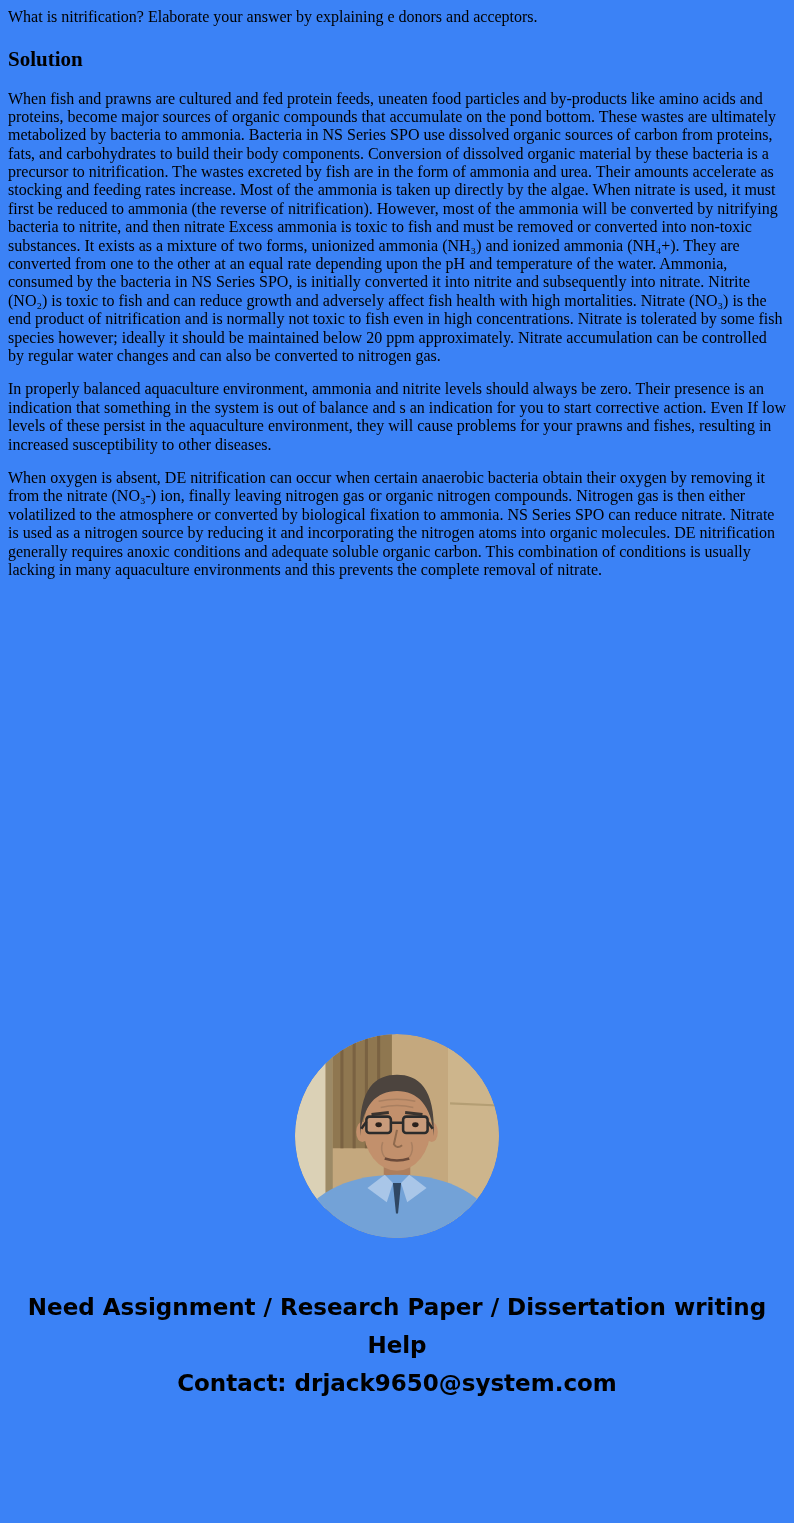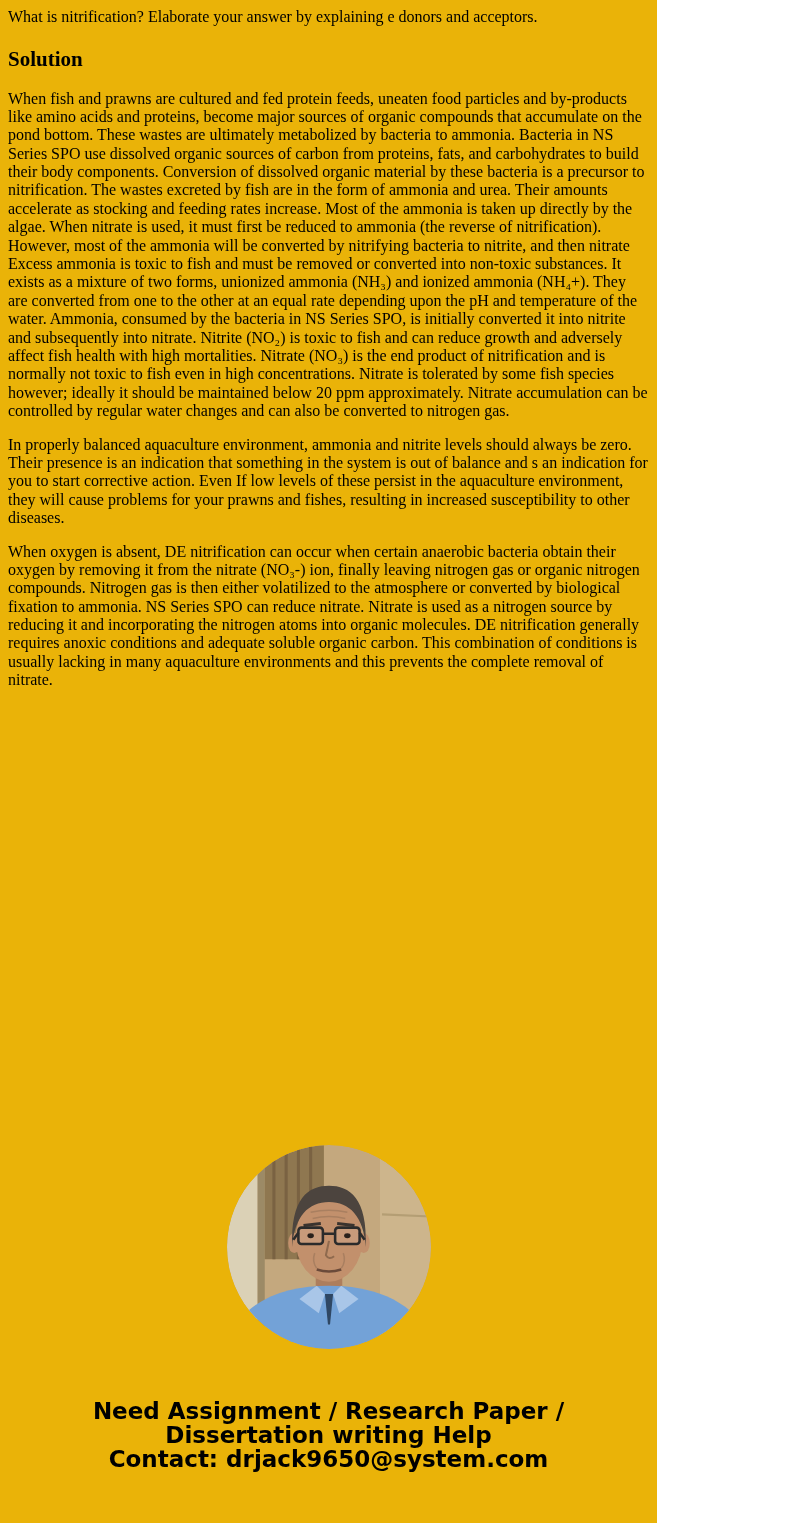--- a/index.html
+++ b/index.html
@@ -1,23 +1,23 @@
 <!DOCTYPE html>
 <html><head>
 <meta charset="utf-8">
 <style>
   * { box-sizing: border-box; }
   html, body {
     margin: 0; padding: 0;
     background: #ffffff;
   }
   .page {
-    width: 657px;
+    width: 794px;
     height: 1523px;
-    background: #eab308;
+    background: #3b82f6;
     padding: 8px 8px 8px 8px;
     color: #000000;
     font-family: "Liberation Serif", "DejaVu Serif", serif;
     font-size: 16px;
     line-height: 1.15;
     overflow: hidden;
   }
   .question { margin: 0 0 21px 0; }
   h2.solution {
     font-family: inherit;
@@ -38,21 +38,21 @@
     border-radius: 50%;
     overflow: hidden;
   }
   .avatar svg { display: block; }
   .footer {
     margin-top: 50px;
     text-align: center;
     font-family: "DejaVu Sans", "Liberation Sans", sans-serif;
     font-weight: bold;
     font-size: 23px;
-    line-height: 24px;
+    line-height: 38px;
     color: #000000;
     padding: 0 14px;
   }
 </style>
 </head>
 <body>
 
 <div class="page">
 
   <p class="question">What is nitrification? Elaborate your answer by explaining e donors and acceptors.</p>

